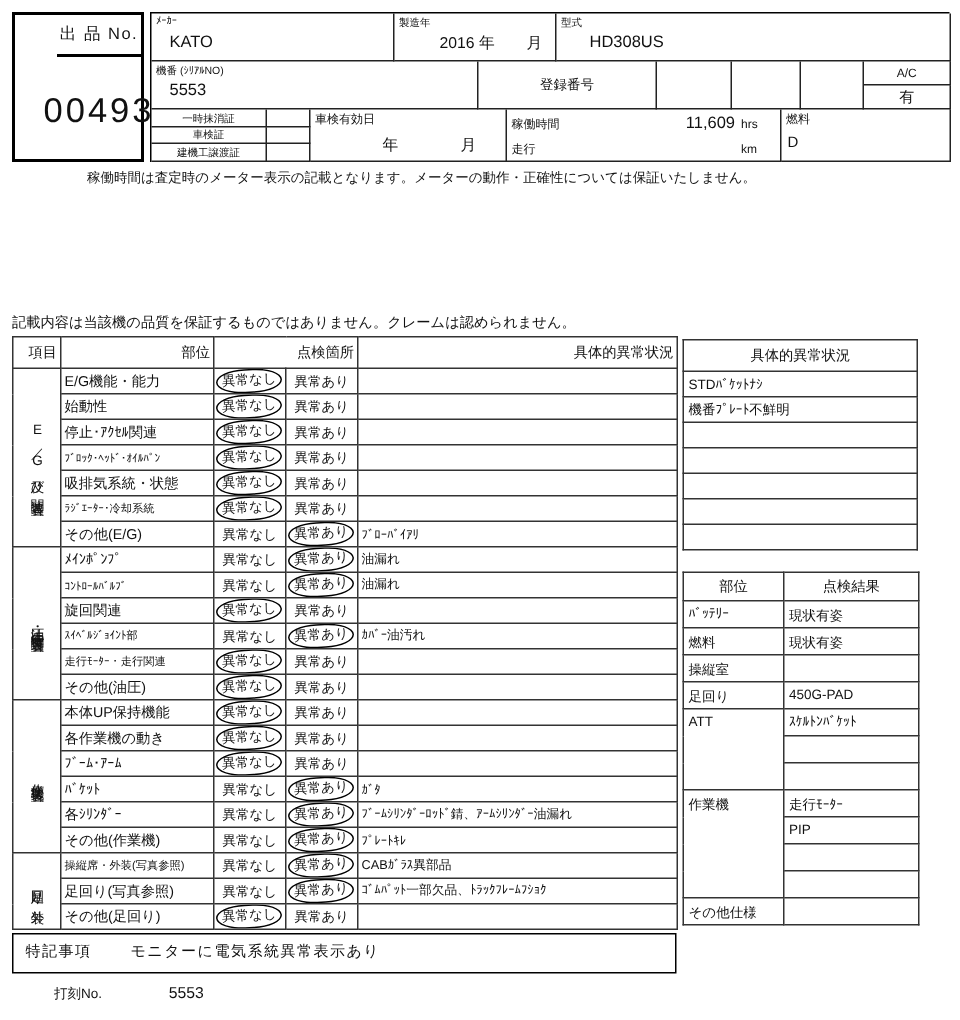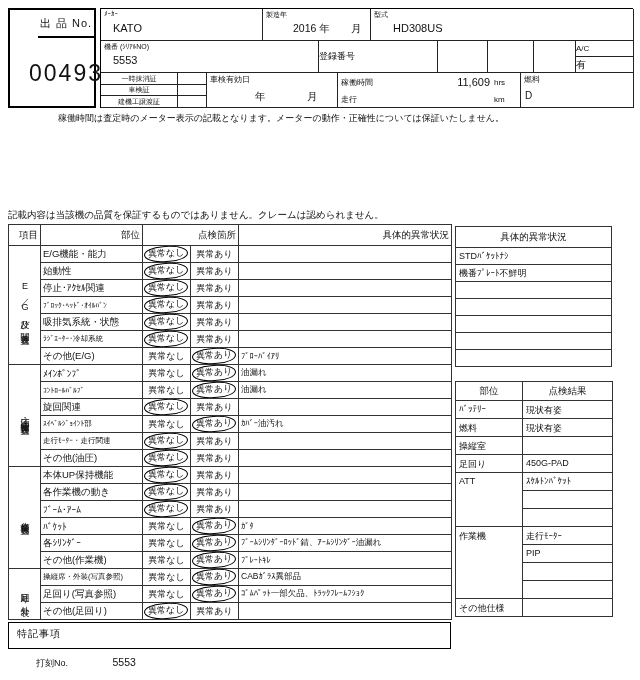--- a/index.html
+++ b/index.html
@@ -9,21 +9,21 @@
   
   .lotbox{position:absolute;left:8px;top:8px;width:88px;height:100px;border:2px solid #000;box-sizing:border-box;padding-left:28px;}
   .lotlabel{height:26px;line-height:26px;text-align:center;font-size:11px;border-bottom:2px solid #000;letter-spacing:1px;}
   .lotnum{height:70px;display:flex;align-items:center;justify-content:center;font-size:23px;letter-spacing:2px;}
 
   
   .hdr{position:absolute;left:100px;top:8px;width:533px;height:100px;border-top:1.5px solid #000;border-left:1.5px solid #000;box-sizing:border-box;}
   .cell{position:absolute;border-right:1px solid #222;border-bottom:1px solid #222;box-sizing:border-box;overflow:hidden;}
   .clbl{position:absolute;left:3px;top:1px;font-size:7px;color:#111;white-space:nowrap;}
   .cval{position:absolute;left:12px;top:13px;font-size:11px;white-space:nowrap;}
-  .ctr{display:flex;align-items:center;}
+  .ctr{display:flex;align-items:center;justify-content:center;}
   .docs{font-size:7px;display:flex;align-items:center;justify-content:center;}
   .unitrow{position:absolute;left:0;right:0;display:flex;align-items:center;}
   .unitrow .ul{font-size:8px;margin-left:3px;flex:1;}
   .unitrow .uv{font-size:11px;text-align:right;}
   .unitrow .uu{font-size:8px;width:26px;margin-left:4px;}
 
   .note{position:absolute;font-size:9px;white-space:nowrap;color:#111;}
 
   
   table{border-collapse:collapse;table-layout:fixed;}
@@ -381,20 +381,21 @@
         </tr>
         <tr>
           <td rowspan="1">その他仕様</td>
           <td></td>
         </tr>
       </tbody>
   </table>
 
   <div class="special">
     <span class="slbl">特記事項</span>
+    <span class="sval">モニターに電気系統異常表示あり</span>
   </div>
 
   <div class="stamp">
     <span>打刻No.</span>
     <span class="stv">5553</span>
   </div>
 
 </div>
 
 </body></html>

